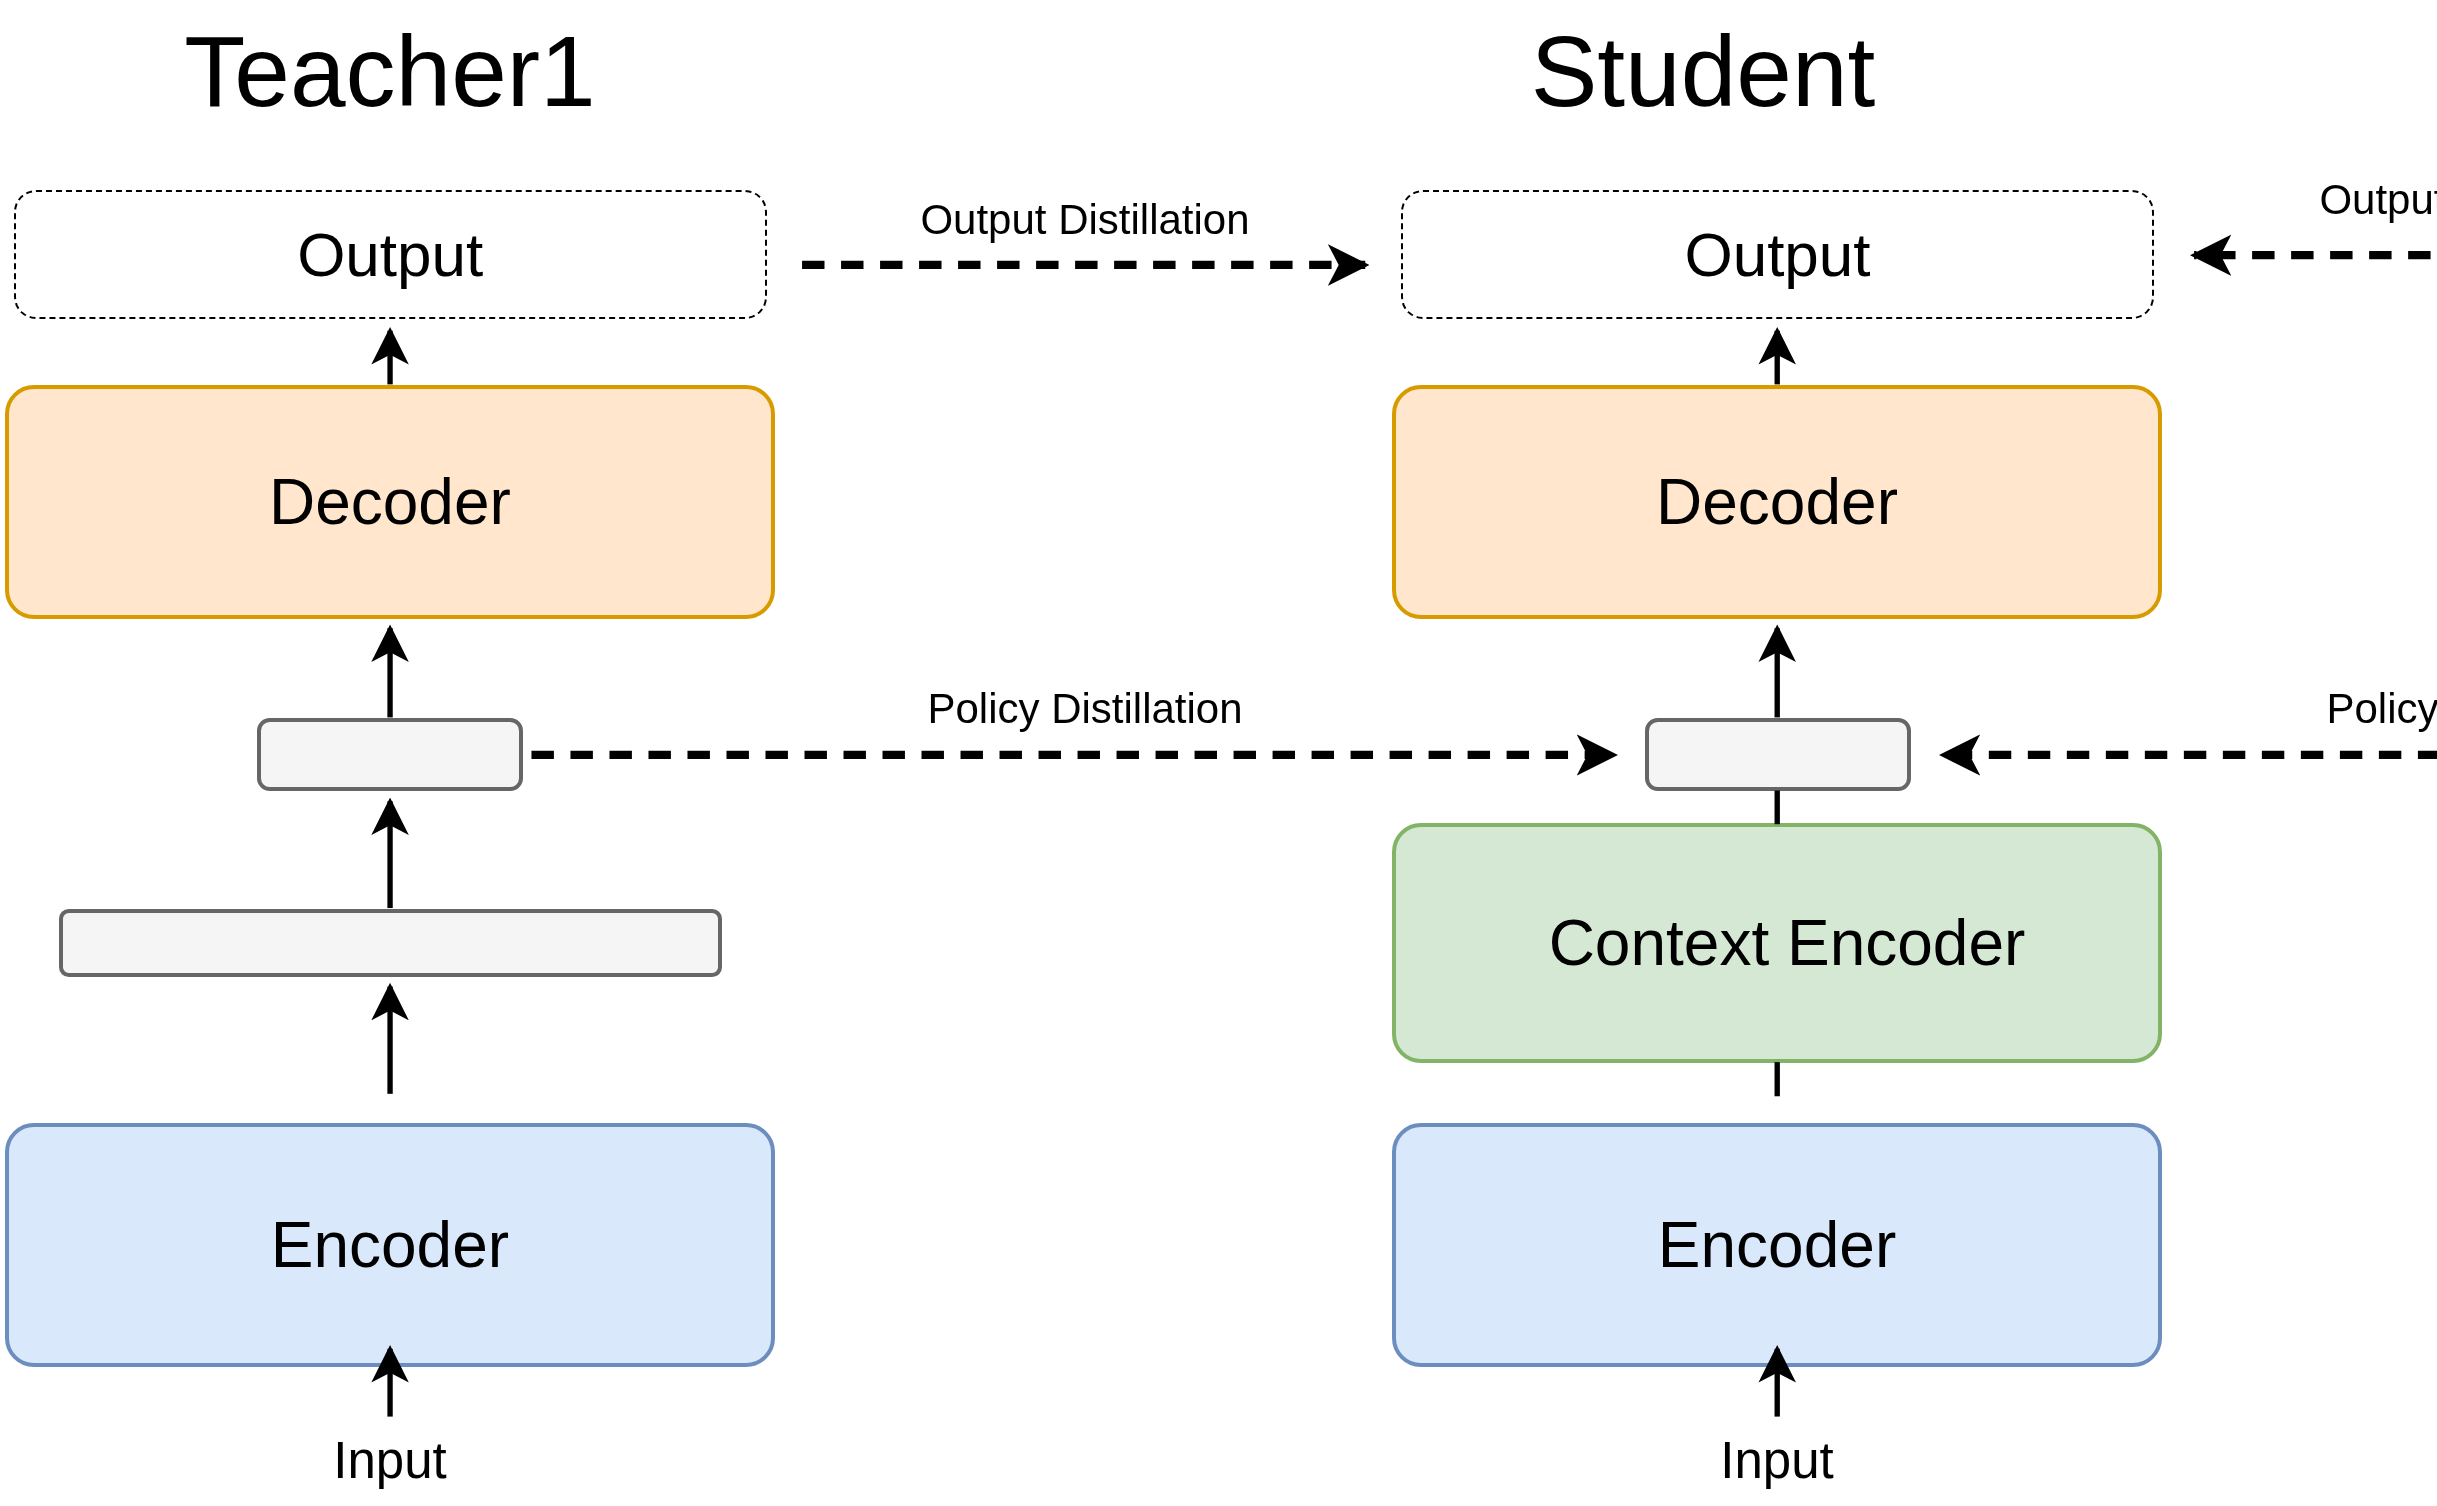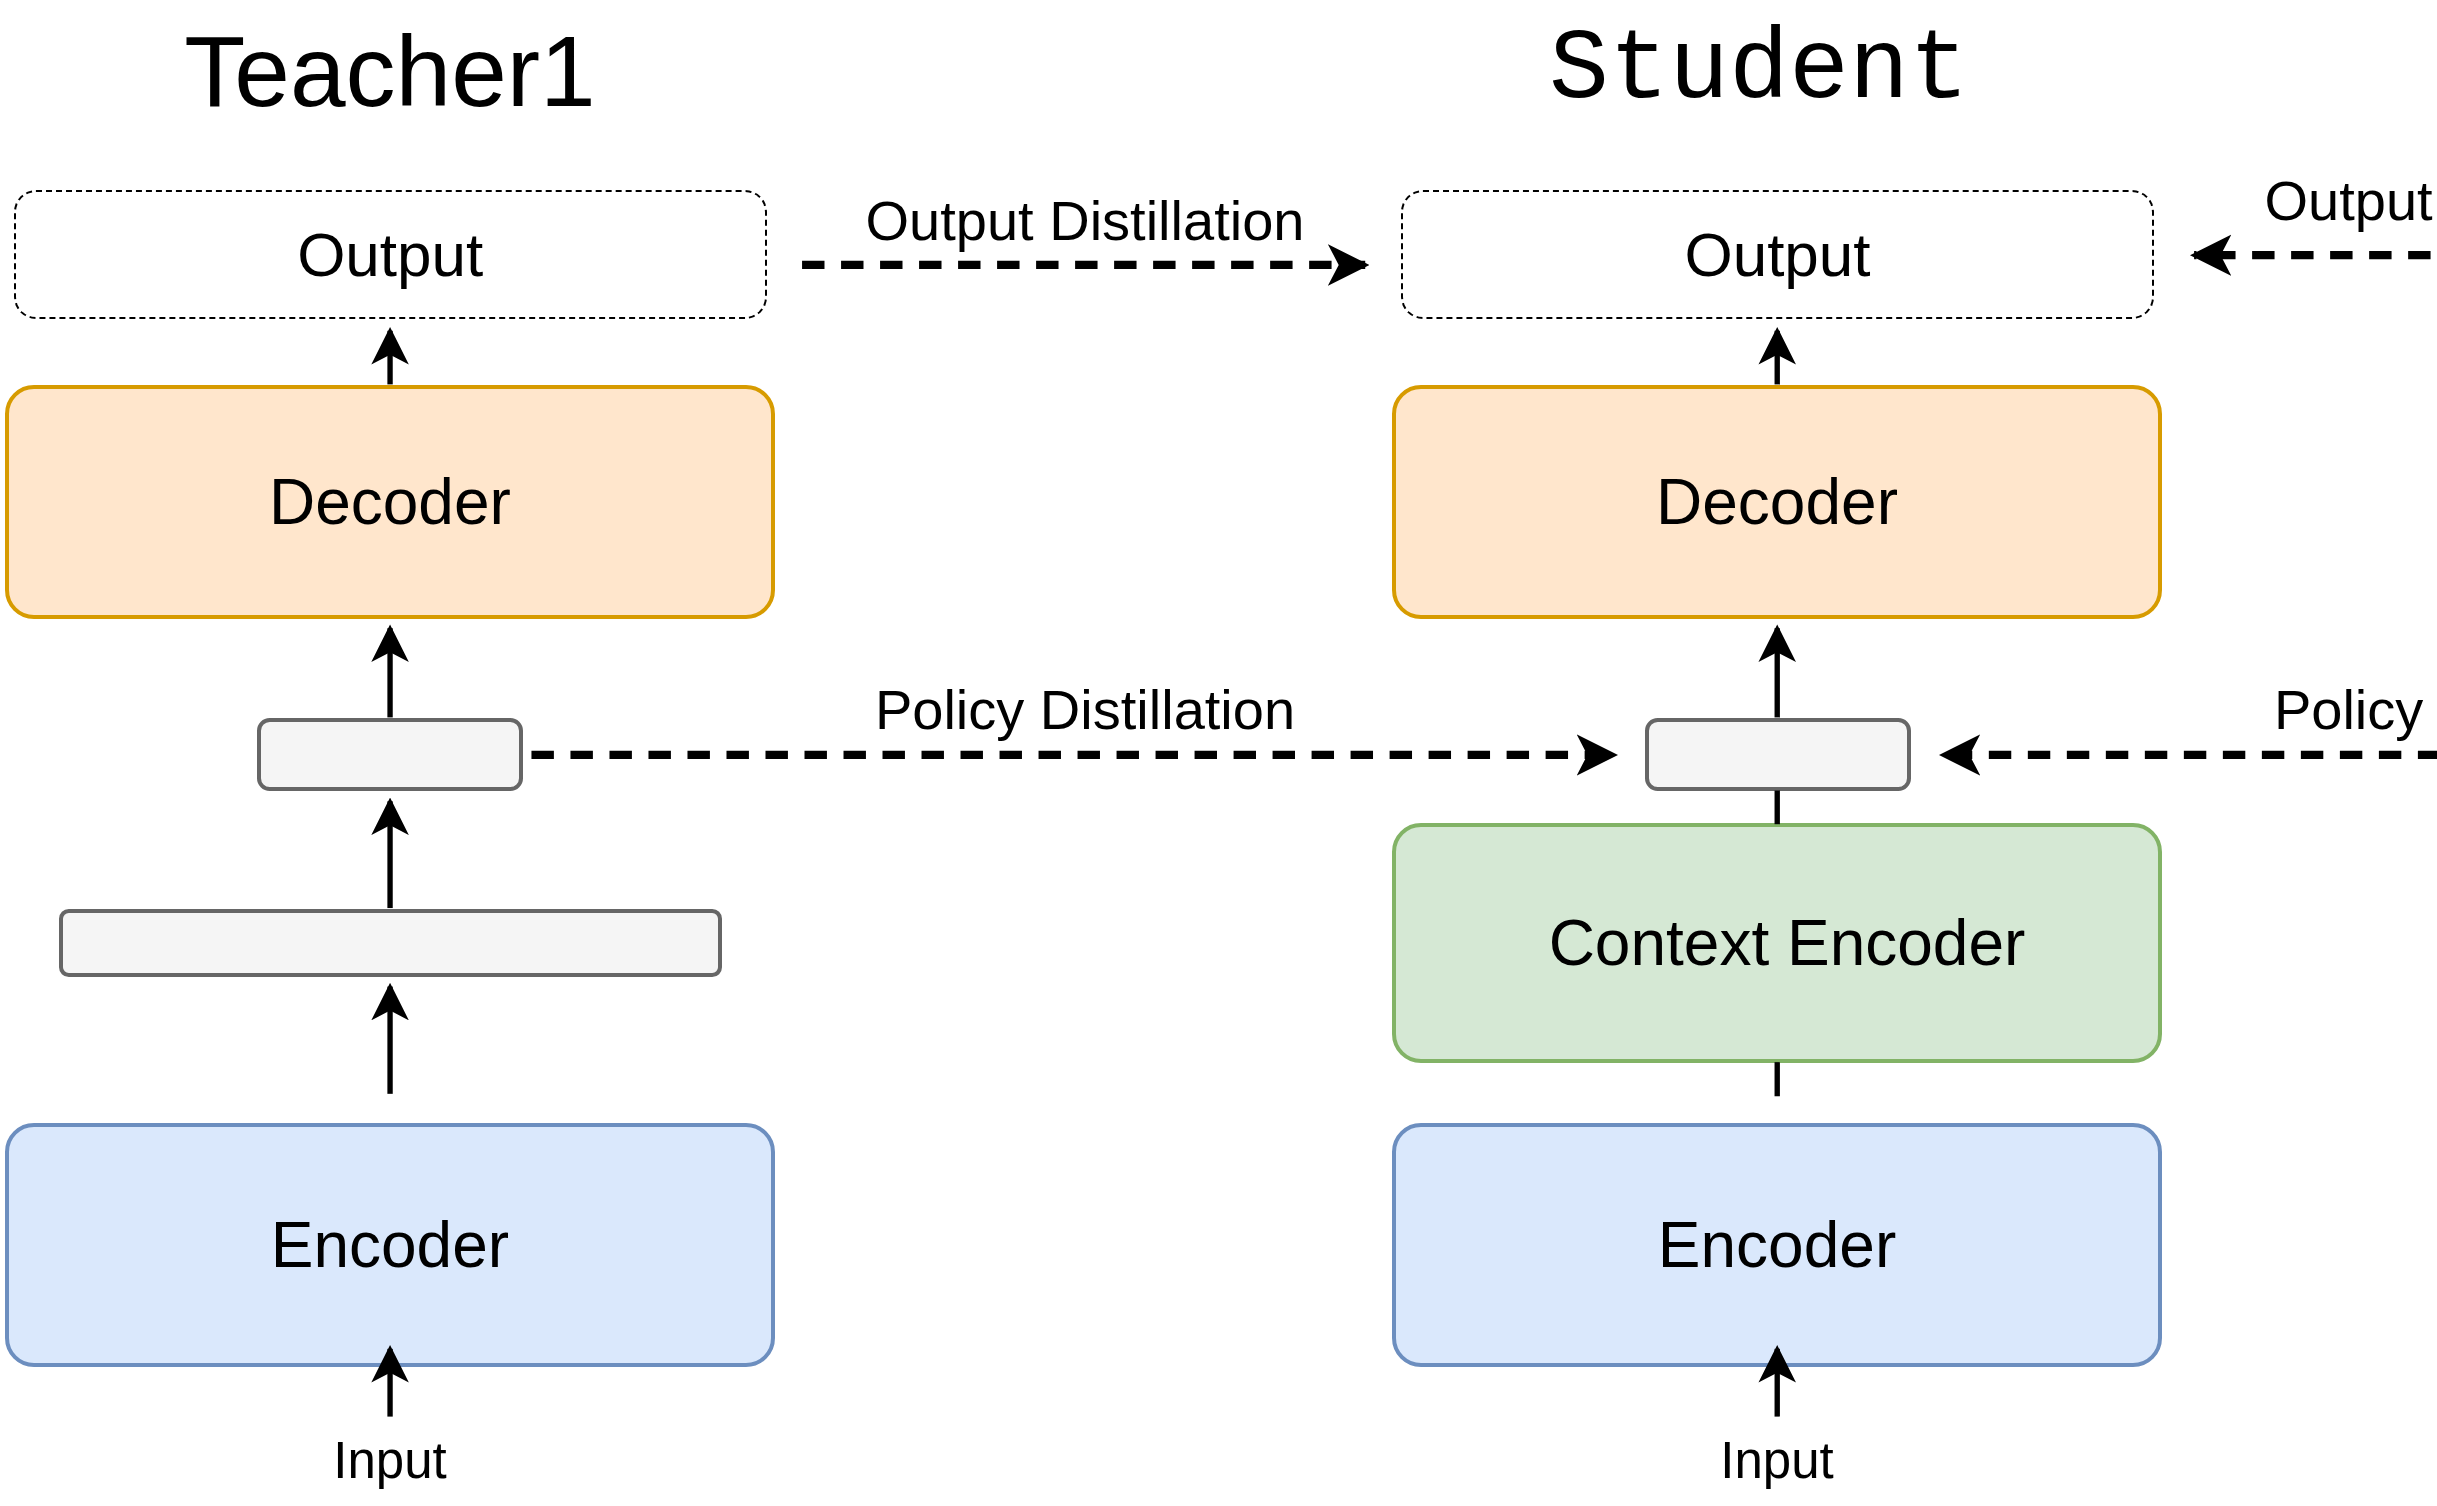--- a/index.html
+++ b/index.html
@@ -7,21 +7,21 @@
   #canvas{position:relative;width:3552px;height:1507px;background:#ffffff;overflow:hidden;}
   .abs{position:absolute;box-sizing:border-box;display:flex;align-items:center;justify-content:center;text-align:center;}
   .title{font-size:100px;line-height:1;white-space:nowrap;}
   .box-output{border:2.9px dashed #000000;background:#ffffff;border-radius:22px;font-size:62px;}
   .box-decoder{background:#FFE6CC;border:4.4px solid #D79B00;border-radius:29px;font-size:64px;text-align:right;}
   .box-encoder{background:#DAE8FC;border:4.4px solid #6C8EBF;border-radius:29px;font-size:64px;margin-top:28px;}
   .box-context{background:#D5E8D4;border:4.4px solid #82B366;border-radius:29px;font-size:64px;}
   .box-state{background:#F5F5F5;border:4.4px solid #666666;border-radius:12.7px;}
   .box-bar{background:#F5F5F5;border:4.4px solid #666666;border-radius:9.8px;}
   .input-label{font-size:51px;white-space:nowrap;}
-  .edge-label{font-size:56px;white-space:nowrap;}
+  .edge-label{font-size:42px;white-space:nowrap;}
   #edges{position:absolute;left:0;top:0;width:3552px;height:1507px;pointer-events:none;}
   .solid-edge{stroke:#000;stroke-width:11;fill:none;}
   .plain-edge{stroke:#000;stroke-width:11;fill:none;}
   .dashed-edge{stroke:#000;stroke-width:17;stroke-dasharray:46 34;fill:none;}
 </style>
 </head>
 <body>
 
 <div id="canvas">
 
@@ -38,21 +38,21 @@
   <div class="abs box-state" style="left:257px;top:718px;width:266px;height:73px;"></div>
 
   <div class="abs box-bar" style="left:59px;top:909px;width:663px;height:68px;"></div>
 
   <div class="abs box-encoder" style="left:4.9px;top:1095px;width:770px;height:244px;">
     <span>Encoder</span>
   </div>
 
   <div class="abs input-label" style="left:195px;top:1424px;width:390px;height:73px;">Input</div>
 
-  <div class="abs title" style="left:1320px;top:12.2px;width:878px;height:117px;font-family:Liberation Mono, monospace;">Student</div>
+  <div class="abs title" style="left:1264px;top:12.2px;width:878px;height:117px;">Student</div>
 
   <div class="abs box-output" style="left:1401px;top:190px;width:753px;height:129px;">
     <span>Output</span>
   </div>
 
   <div class="abs box-decoder" style="left:1392px;top:385px;width:770px;height:234px;">
     <span>Decoder</span>
   </div>
 
   <div class="abs box-state" style="left:1645px;top:718px;width:266px;height:73px;"></div>

